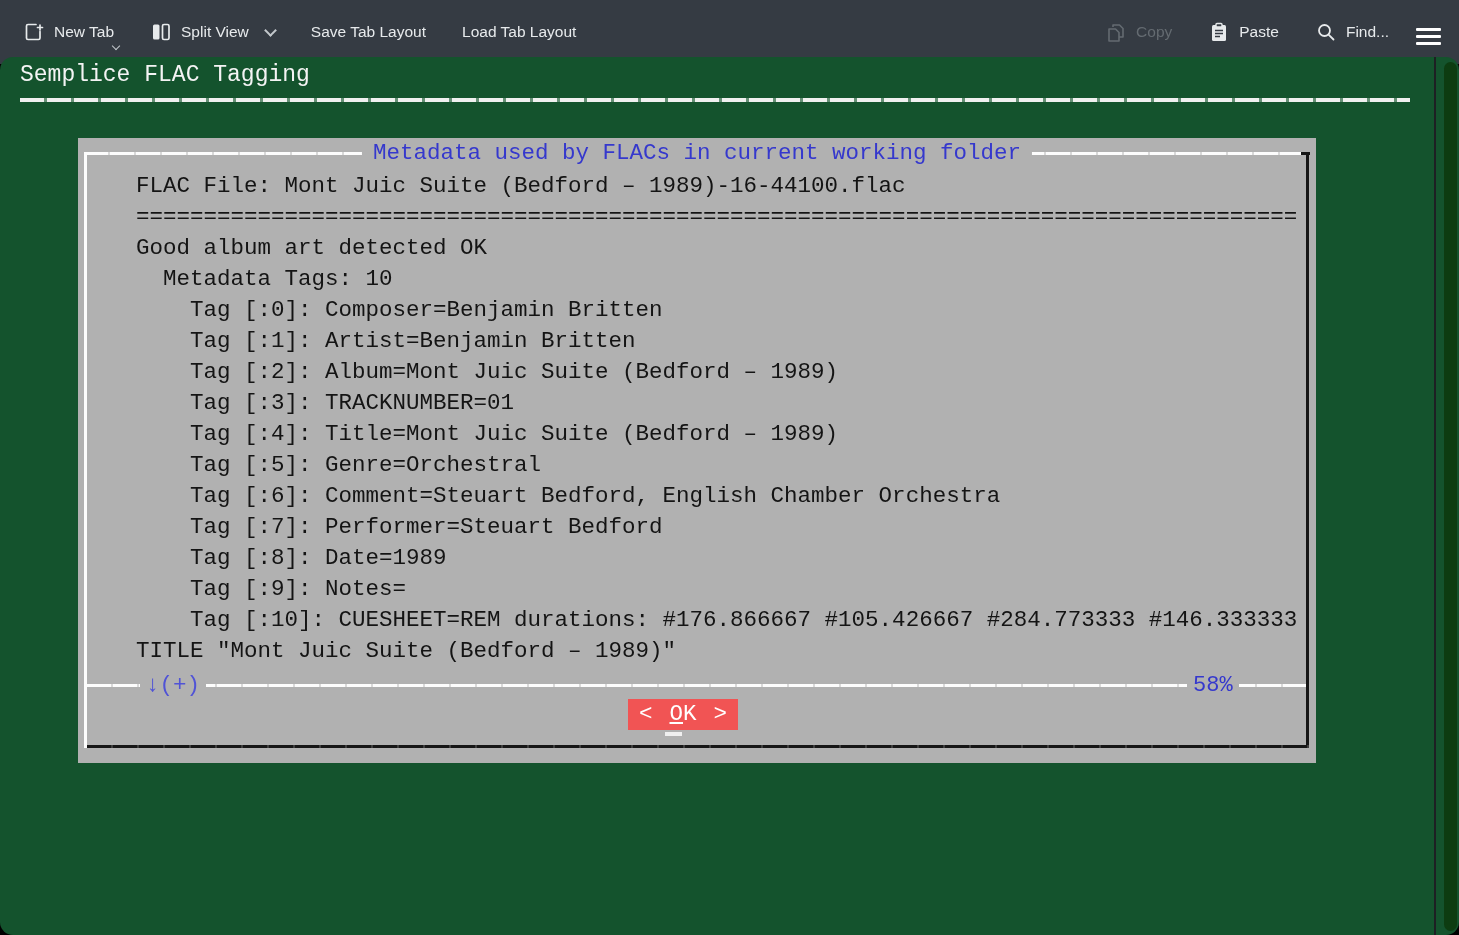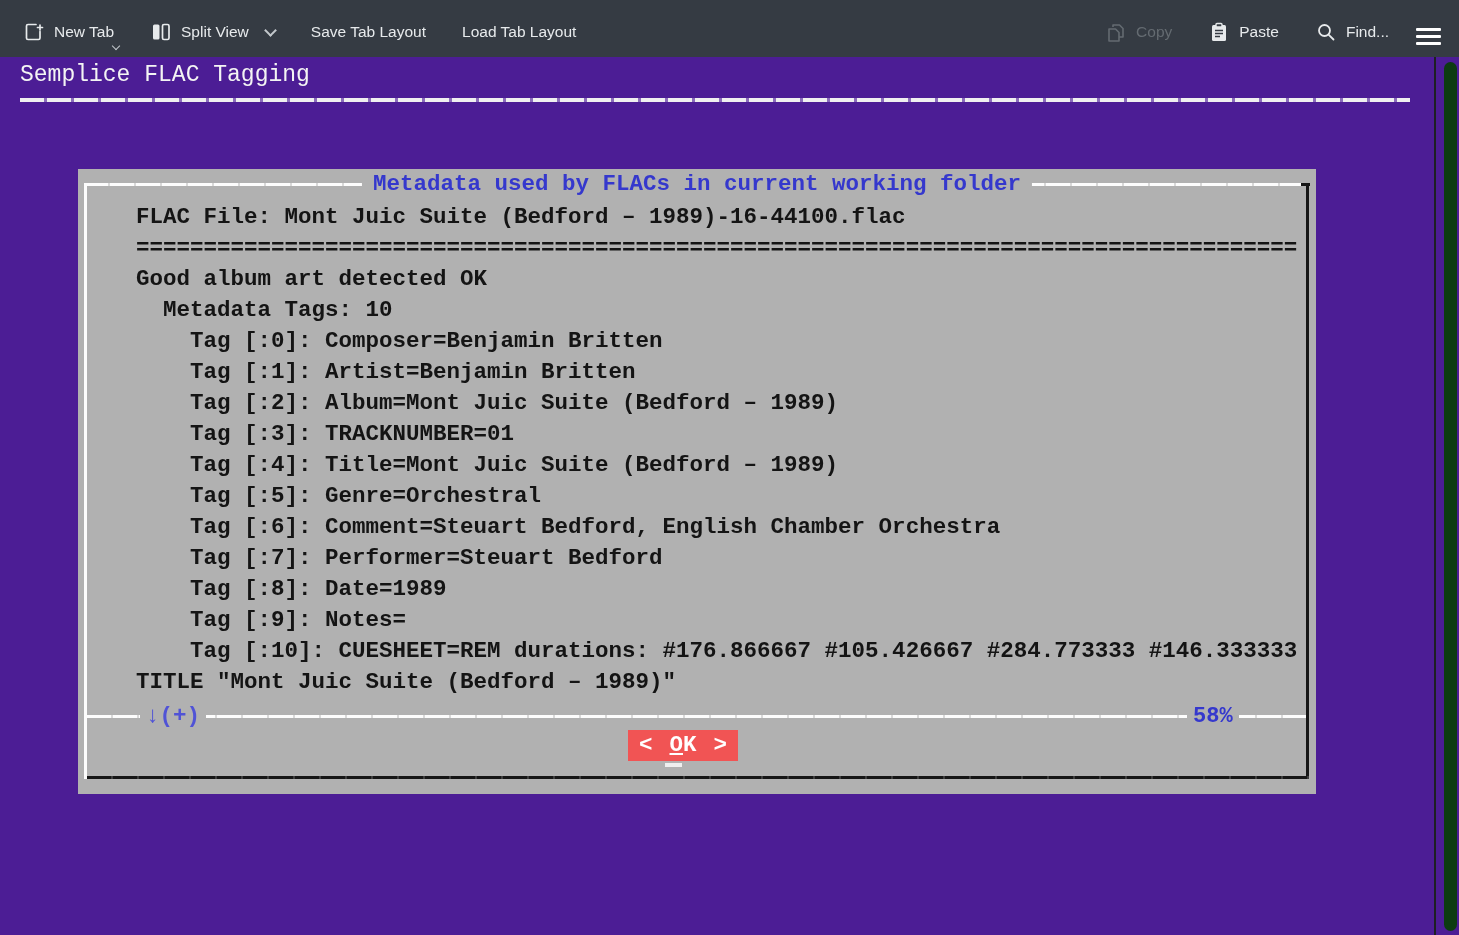--- a/index.html
+++ b/index.html
@@ -28,39 +28,39 @@
     transform:rotate(45deg);margin-top:-4px;
   }
   .chev.small{
     position:absolute;right:6px;bottom:2px;width:5px;height:5px;
     border-width:1.6px;margin:0;
   }
   .hamburger{display:flex;flex-direction:column;gap:4px;padding:6px 2px;}
   .hamburger span{display:block;width:25px;height:3px;background:#fff;border-radius:1px;}
 
   
-  .term{position:absolute;left:0;top:57px;right:0;bottom:0;background:#4c1d95;}
+  .term{position:absolute;left:0;top:57px;right:0;bottom:0;background:#14532d;border-radius:13px;}
   .term-title{
     position:absolute;left:20px;top:2px;
     font:23px/32px "Liberation Mono", monospace;color:#f4f4f4;white-space:pre;
   }
   .term-rule{
     position:absolute;left:20px;top:41px;width:1390px;height:4px;
     background:repeating-linear-gradient(90deg,#f0f0f0 0 24px,rgba(255,255,255,.35) 24px 27px);
   }
   .term-divider{position:absolute;top:0;bottom:0;left:1434px;width:2px;background:#1d2023;}
   .scroll-thumb{
     position:absolute;left:1444px;top:5px;bottom:4px;width:13px;
     background:#0d3c11;border-radius:7px;
   }
 
   
   .dialog{
-    position:absolute;left:78px;top:112px;width:1238px;height:625px;
-    background:#b1b1b1;font-family:"Liberation Mono", monospace;font-weight:bold;
+    position:absolute;left:78px;top:81px;width:1238px;height:625px;
+    background:#b1b1b1;font-family:"Liberation Mono", monospace;
   }
   .seg-white{background:repeating-linear-gradient(90deg,#fdfdfd 0 24px,#d9d9d9 24px 26px);}
   .seg-black{background:repeating-linear-gradient(90deg,#161616 0 24px,#3d3d3d 24px 26px);}
   .b-top{position:absolute;left:6px;right:14px;top:14px;height:3px;}
   .b-top-corner{position:absolute;right:6px;top:14px;width:9px;height:3px;background:#161616;}
   .b-left{position:absolute;left:6px;top:14px;bottom:15px;width:3px;background:#fdfdfd;}
   .b-right{position:absolute;right:7px;top:14px;bottom:15px;width:3px;background:#161616;}
   .b-bottom{position:absolute;left:9px;right:7px;bottom:15px;height:3px;}
   .dialog-title{
     position:absolute;top:1px;left:50%;transform:translateX(-50%);

